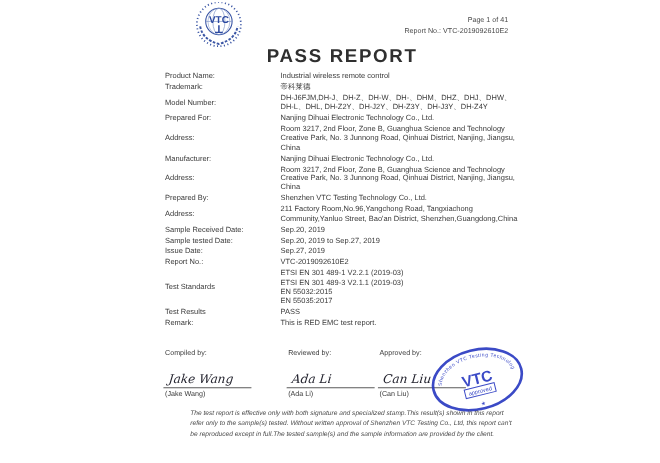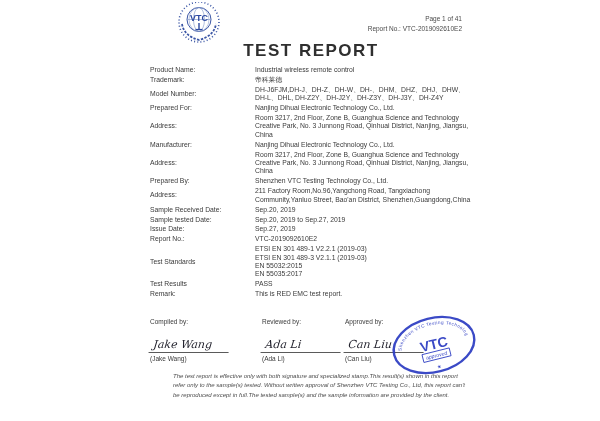--- a/index.html
+++ b/index.html
@@ -66,21 +66,21 @@
     <line x1="23" y1="21" x2="23" y2="27" stroke="#2c49a0" stroke-width="1.4"></line>
     <line x1="19.5" y1="27.5" x2="26.5" y2="27.5" stroke="#2c49a0" stroke-width="1.2"></line>
     <path d="M 6,22 Q 8,34 23,38 Q 38,34 40,22" fill="none" stroke="#3b56a5" stroke-width="1.8" stroke-dasharray="2.4,1.4"></path>
   </svg>
 
   <div class="header-right">
     <div>Page 1 of 41</div>
     <div>Report No.: VTC-2019092610E2</div>
   </div>
 
-  <div class="title">TEST REPORT</div>
+  <div class="title">PASS REPORT</div>
 
   <div class="fields">
     <div class="frow">
       <div class="flabel">Product Name:</div>
       <div class="fvalue">Industrial wireless remote control</div>
     </div>
     <div class="frow">
       <div class="flabel">Trademark:</div>
       <div class="fvalue">帝科莱德</div>
     </div>

